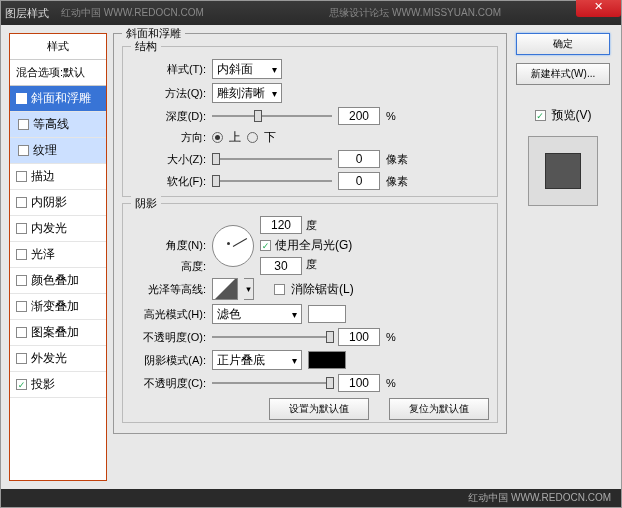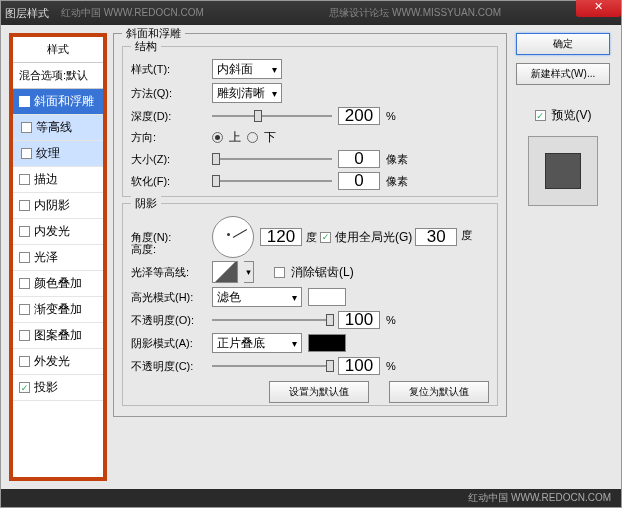--- a/index.html
+++ b/index.html
@@ -4,44 +4,44 @@
 <style>
 *{box-sizing:border-box;margin:0;padding:0;font-family:"Microsoft YaHei","SimSun",sans-serif;font-size:12px}
 body{background:#1a1a1a;display:flex;align-items:center;justify-content:center;min-height:508px}
 .dialog{width:622px;height:508px;background:#e8e8e8;display:flex;flex-direction:column;border:1px solid #999}
 .titlebar{height:22px;background:linear-gradient(#3a3a3a,#2a2a2a);color:#ddd;display:flex;align-items:center;padding:12px 4px;position:relative}
 .titlebar .ttext{font-size:11px}
 .titlebar .urls{position:absolute;left:60px;color:#888;font-size:10px}
 .titlebar .urls2{position:absolute;right:120px;color:#888;font-size:10px}
 .close-btn{position:absolute;right:0;top:-4px;width:45px;height:20px;background:linear-gradient(#e04343,#c8171e);color:#fff;text-align:center;line-height:18px;border-radius:0 0 3px 3px;font-size:11px}
 .body{flex:1;display:flex;padding:8px;gap:6px;background:#e8e8e8}
-.sidebar{width:98px;background:#fff;border:4px solid #c2410c;display:flex;flex-direction:column}
+.sidebar{width:98px;background:#fff;border:1px solid #c2410c;display:flex;flex-direction:column}
 .sidebar-header{padding:5px 6px;border-bottom:1px solid #ccc;text-align:center;font-size:11px}
 .sidebar-sub{padding:5px 6px;border-bottom:1px solid #ccc;font-size:11px}
 .sidebar-item{display:flex;align-items:center;padding:4px 6px;border-bottom:1px solid #e5e5e5;font-size:11px;gap:4px}
 .sidebar-item.selected{background:#3874d6;color:#fff}
 .sidebar-item.sub{padding-left:8px}
 .sidebar-item.sub.hl{background:#cce0ff}
 .cb{width:11px;height:11px;border:1px solid #888;background:#fff;display:inline-flex;align-items:center;justify-content:center;font-size:9px;color:#333}
 .cb.checked::after{content:"✓";color:#2a5;}
 .sidebar-item.selected .cb{border-color:#fff}
 .sidebar-item.selected .cb.checked::after{color:#fff}
 .main{flex:1;display:flex;flex-direction:column;gap:4px}
 .group{border:1px solid #999;padding:6px 8px 10px;position:relative;background:#e8e8e8}
 .group-title{position:absolute;top:-8px;left:8px;background:#e8e8e8;padding:0 4px;font-size:11px}
 .sub-group{border:1px solid #bbb;padding:8px 8px 2px;margin-top:6px;position:relative}
 .sub-title{position:absolute;top:-8px;left:8px;background:#e8e8e8;padding:0 4px;font-size:11px}
 .row{display:flex;align-items:center;margin:4px 0;gap:6px}
-.lbl{width:75px;font-size:11px}
+.lbl{width:75px;text-align:right;font-size:11px}
 .select{border:1px solid #888;background:#fff;height:20px;display:flex;align-items:center;padding:0 4px;min-width:70px;position:relative}
 .select::after{content:"▾";position:absolute;right:4px;font-size:10px}
 .slider{flex:1;height:18px;position:relative;max-width:120px}
 .slider-track{position:absolute;top:8px;left:0;right:0;height:2px;background:#999}
 .slider-thumb{position:absolute;top:3px;width:8px;height:12px;background:#ddd;border:1px solid #555}
-.numbox{width:42px;height:18px;border:1px solid #888;background:#fff;text-align:center;font-size:17px;line-height:16px}
+.numbox{width:42px;height:18px;border:1px solid #888;background:#fff;text-align:center;font-size:12px;line-height:16px}
 .unit{font-size:11px}
 .radio{width:11px;height:11px;border:1px solid #666;border-radius:50%;display:inline-flex;align-items:center;justify-content:center}
 .radio.on::after{content:"";width:5px;height:5px;background:#333;border-radius:50%}
 .angle-ctrl{width:42px;height:42px;border:1px solid #888;border-radius:50%;background:#fff;position:relative}
 .angle-ctrl::after{content:"";position:absolute;width:16px;height:1px;background:#333;top:50%;left:50%;transform-origin:left;transform:rotate(-30deg)}
 .angle-ctrl::before{content:"";position:absolute;width:3px;height:3px;background:#333;border-radius:50%;top:40%;left:35%}
 .swatch{width:38px;height:18px;border:1px solid #888}
 .gloss-swatch{width:26px;height:22px;border:1px solid #888;background:linear-gradient(135deg,#fff 0%,#fff 49%,#555 51%,#555 100%)}
 .gloss-dd{width:10px;height:22px;border:1px solid #888;border-left:none;display:flex;align-items:center;justify-content:center;font-size:9px}
 .rightpanel{width:100px;display:flex;flex-direction:column;gap:8px;align-items:center}
@@ -168,21 +168,21 @@
               </div>
               <div class="numbox">0</div>
               <span class="unit">像素</span>
             </div>
         </div>
         <div class="sub-group">
           <div class="sub-title">阴影</div>
           <div class="row">
             <span class="lbl">角度(N):</span>
             <div class="angle-ctrl"></div>
-            <div style="display:flex;flex-direction:row;gap:3px">
+            <div style="display:flex;flex-direction:column;gap:3px">
               <div style="display:flex;gap:4px;align-items:center">
                   <div class="numbox">120</div>
                   <span class="unit">度</span>
                 </div>
               <div style="display:flex;gap:4px;align-items:center">
                   <span class="cb checked"></span>
                   <span>使用全局光(G)</span>
                 </div>
               <div style="display:flex;gap:4px;align-items:flex-start">
                   <div class="numbox">30</div>

